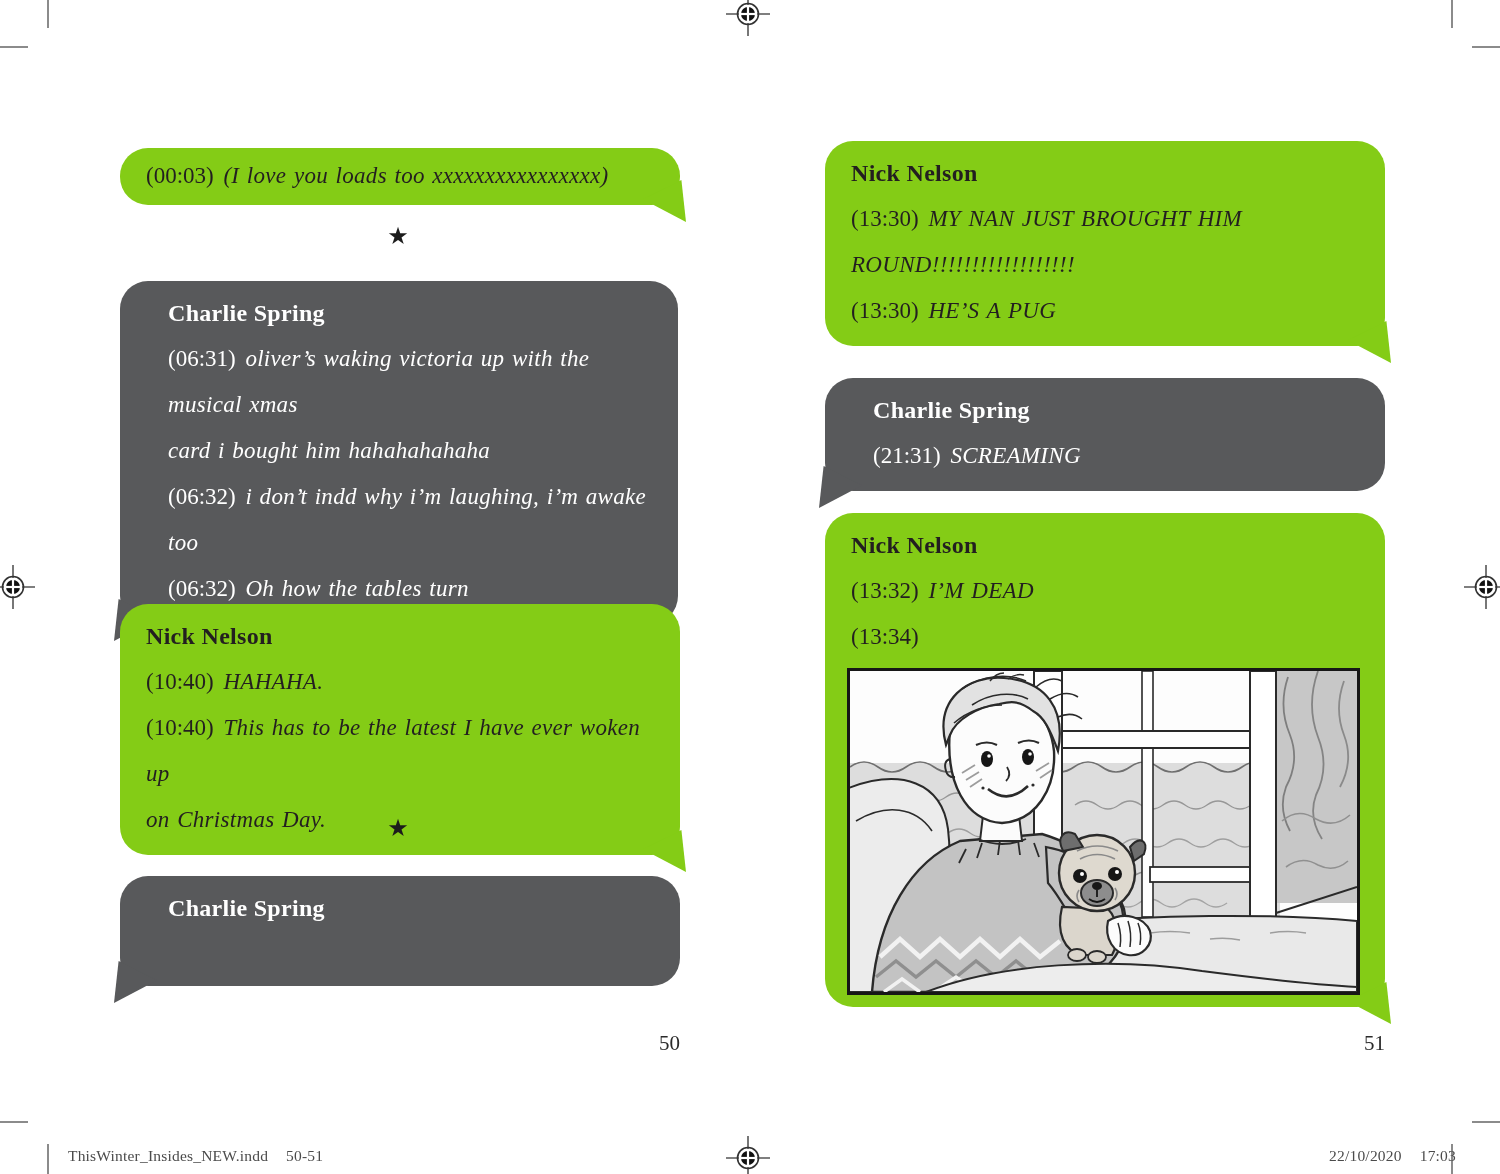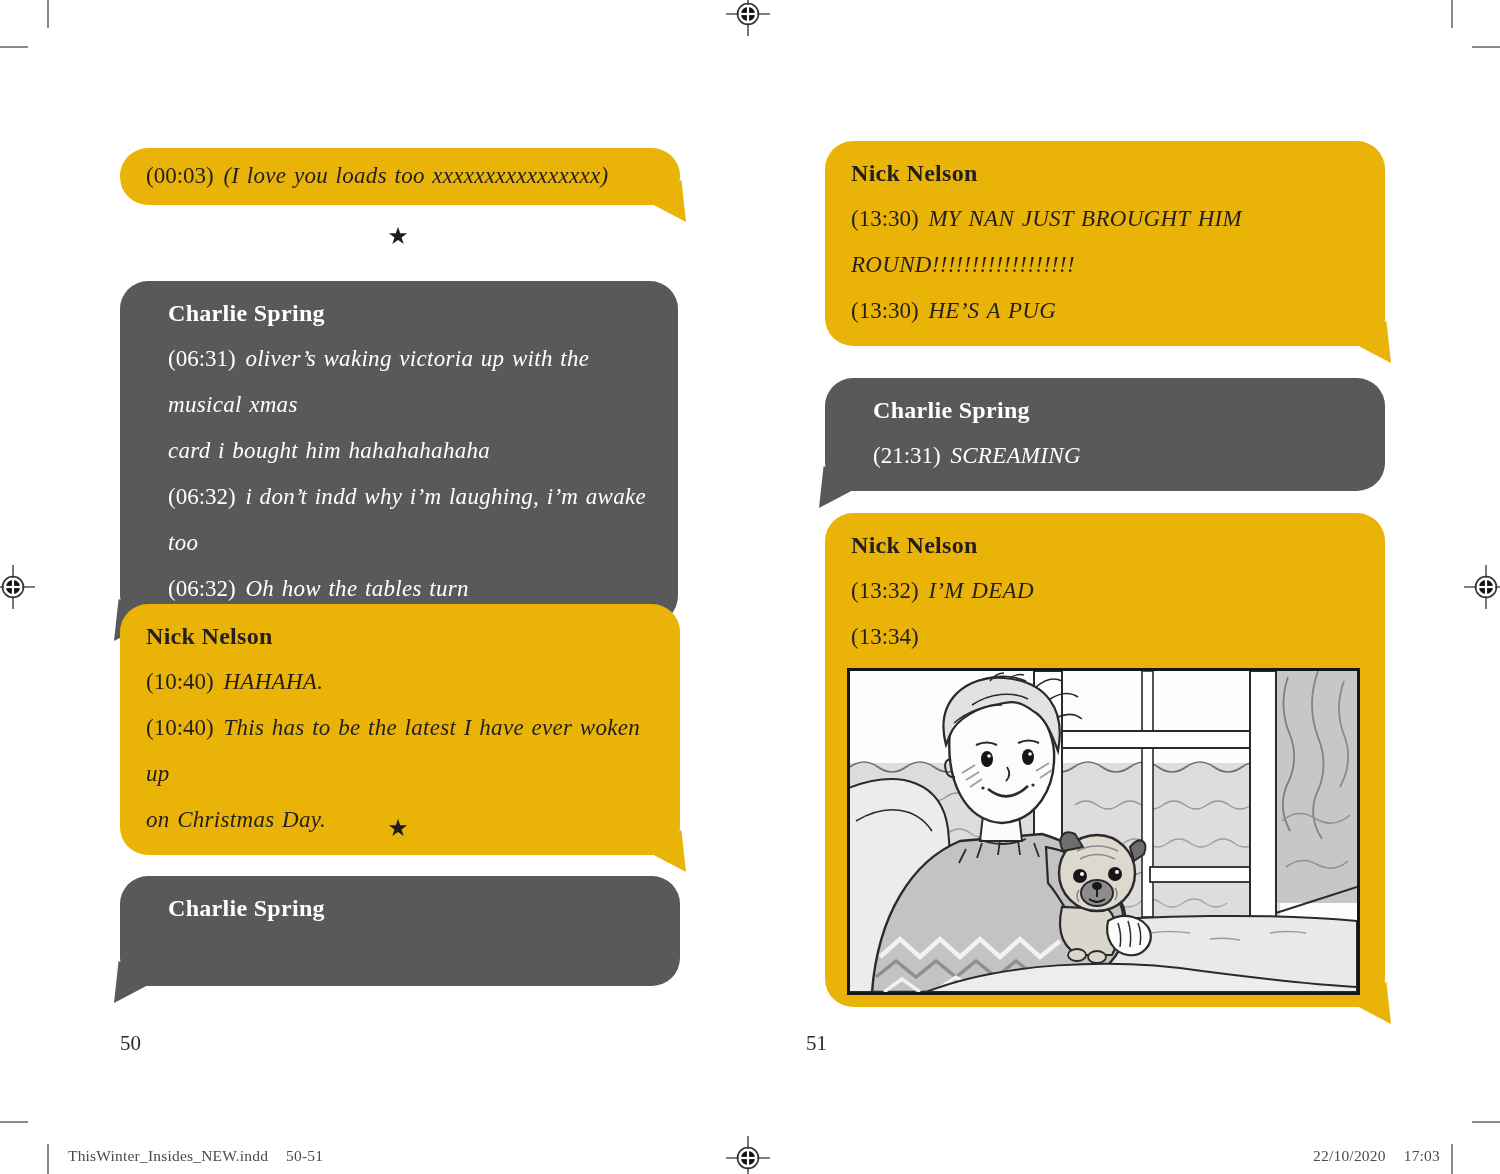--- a/index.html
+++ b/index.html
@@ -11,40 +11,40 @@
     font-family:"Liberation Serif","DejaVu Serif",serif;
     color:#231f20;
   }
   
   .bubble{
     position:absolute;
     box-sizing:border-box;
     border-radius:28px;
     padding:9px 26px 12px 26px;
   }
-  .bubble.light{background:#eab308;color:#231f20;}
+  .bubble.light{background:#84cc16;color:#231f20;}
   .bubble.dark{background:#58595b;color:#ffffff;padding-left:48px;}
   .bubble.slim{padding-top:5px;padding-bottom:6px;}
   .bubble::after{content:"";position:absolute;background:inherit;}
   .bubble.tail-right::after{
     right:-6px;bottom:-17px;width:46px;height:42px;
     clip-path:polygon(90% 0%, 6% 46%, 100% 100%);
   }
   .bubble.tail-left::after{
     left:-6px;bottom:-17px;width:46px;height:42px;
     clip-path:polygon(10% 0%, 94% 46%, 0% 100%);
   }
   .speaker{font-weight:bold;font-size:24px;line-height:46px;letter-spacing:.3px;}
   .line{margin:0;font-size:23px;line-height:46px;}
   .time{font-style:normal;margin-right:.42em;}
   .time:empty{display:none;}
   .msg{font-style:italic;letter-spacing:.3px;word-spacing:1.5px;}
   
   .star{position:absolute;width:24px;text-align:center;font-size:24px;color:#1c1c1c;}
-  .pagenum{position:absolute;font-size:21px;text-align:left;color:#2a2a2a;}
+  .pagenum{position:absolute;font-size:21px;text-align:right;color:#2a2a2a;}
   .footer{
     position:absolute;top:1147px;
     font-family:Liberation Serif, serif;
     font-size:15.5px;color:#4b4b4b;letter-spacing:.2px;
   }
   .footer .gap{margin-left:18px;}
   .cropmark{position:absolute;background:#8b8b8b;}
   .regmark{position:absolute;width:44px;height:44px;}
   
   .illustration{
@@ -244,20 +244,20 @@
       <path d="M229,219 q-4,6 0,12 M265,217 q4,6 0,12" fill="none" stroke="#8a8a8a" stroke-width="1.6"></path>
 
       <path d="M258,250 C274,240 294,246 300,260 C304,274 292,286 278,284 C264,282 254,268 258,250 Z" fill="#fcfcfc" stroke="#2a2a2a" stroke-width="2.2"></path>
       <path d="M268,252 q4,12 2,24 M278,250 q4,12 2,26 M288,252 q4,10 2,22" fill="none" stroke="#2a2a2a" stroke-width="1.5"></path>
 
       <path d="M76,321 C150,292 262,286 352,300 C414,308 470,314 507,316 L507,321 Z" fill="#ededed" stroke="#2a2a2a" stroke-width="2"></path>
     </svg>
   </div>
 </div>
 
-<div class="pagenum" style="left:806px;top:1031px;width:560px">51</div>
+<div class="pagenum" style="left:825px;top:1031px;width:560px">51</div>
 
 <div class="footer" style="left:68px">
   <span>ThisWinter_Insides_NEW.indd</span><span class="gap">50-51</span>
 </div>
-<div class="footer" style="right:60px">
+<div class="footer" style="right:44px">
   <span>22/10/2020</span><span class="gap">17:03</span>
 </div>
 
 </body></html>

